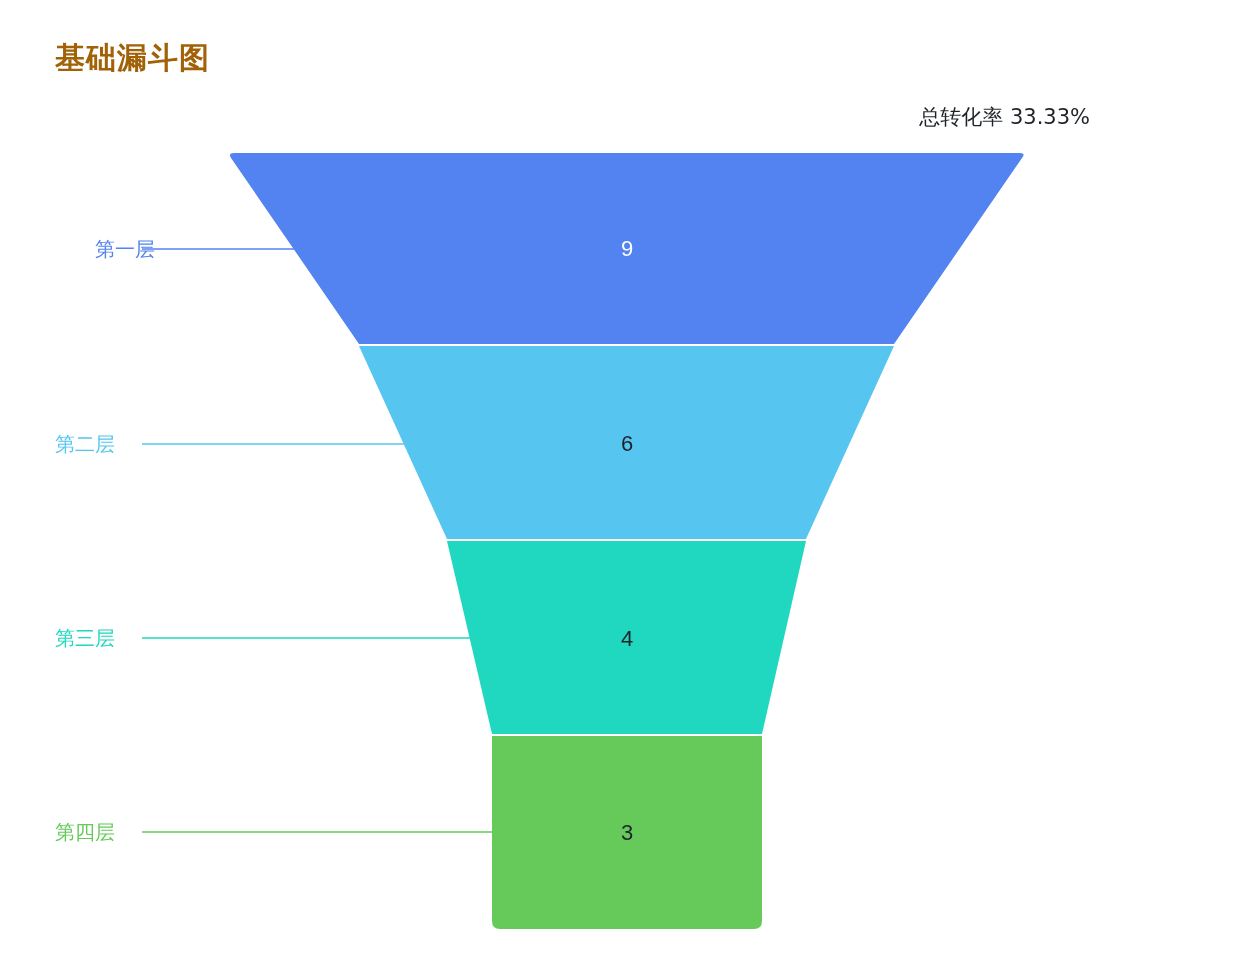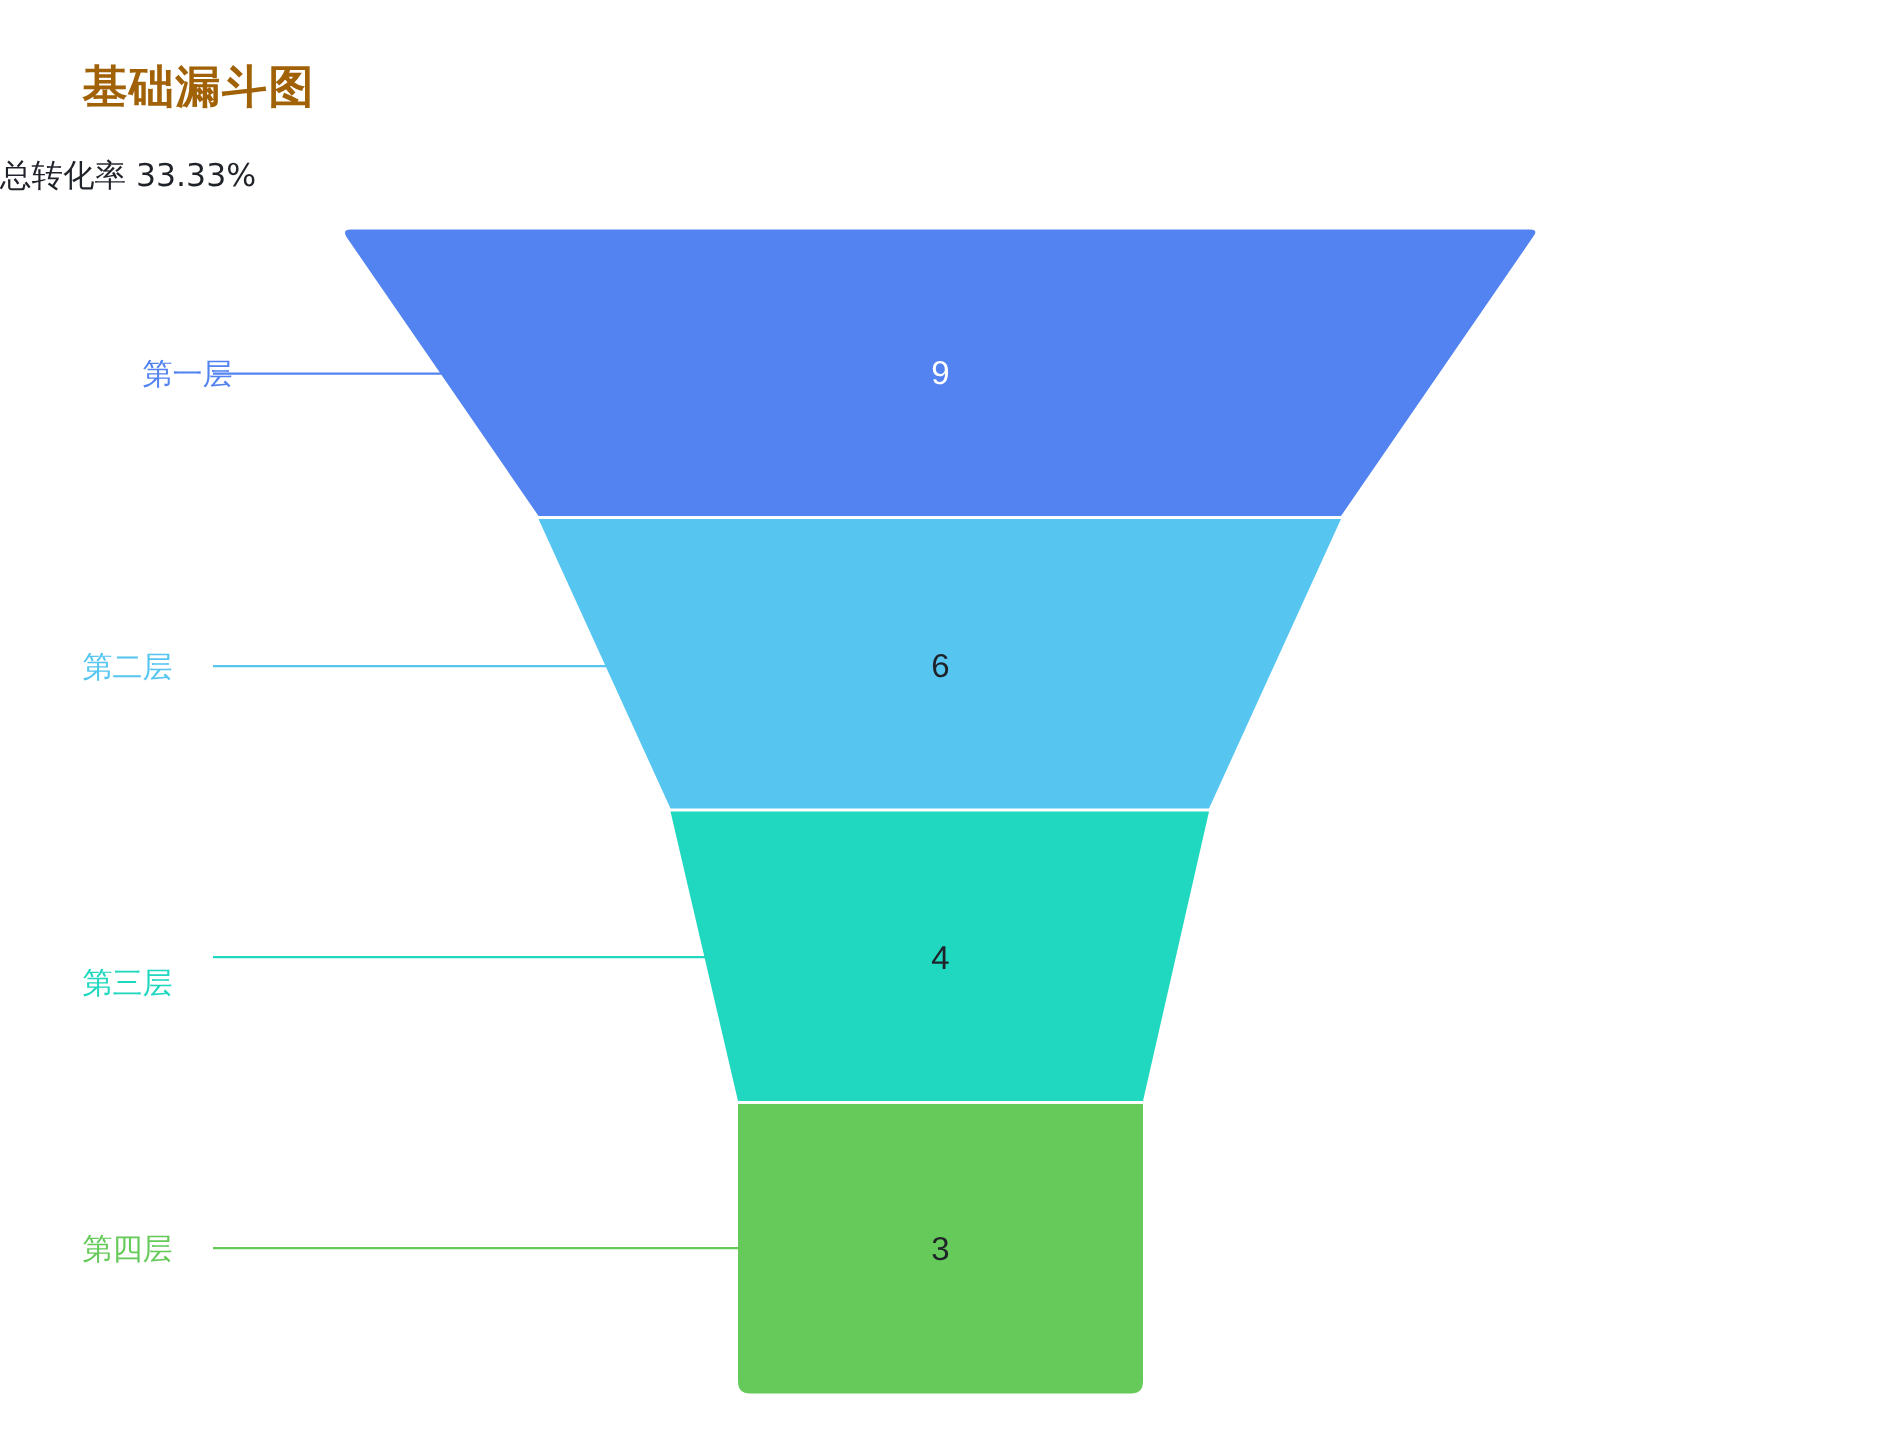--- a/index.html
+++ b/index.html
@@ -1,19 +1,19 @@
 <!DOCTYPE html>
 <html><head>
 <meta charset="utf-8">
 <style>
   html, body { margin:0; padding:0; background:#ffffff; }
   body { width:1254px; height:966px; position:relative; overflow:hidden;
          font-family:"DejaVu Sans","Liberation Sans",sans-serif; }
   .title { position:absolute; left:55px; top:38px; font-size:30px; font-weight:bold; color:#a16207; letter-spacing:1px; }
-  .subtitle { position:absolute; left:0; width:1090px; top:103px; text-align:left; font-size:21px; color:#1f2329; }
+  .subtitle { position:absolute; left:0; width:1090px; top:103px; text-align:right; font-size:21px; color:#1f2329; }
   svg.funnel { position:absolute; left:0; top:0; }
   .lbl { position:absolute; left:55px; font-size:20px; }
 </style>
 </head>
 <body>
 
 <div class="title">基础漏斗图</div>
 <div class="subtitle">总转化率 33.33%</div>
 
 <svg class="funnel" width="1254" height="966">
@@ -29,14 +29,14 @@
   <path d="M492,736 L762,736 L762,921 Q762,929 754,929 L500,929 Q492,929 492,921 Z" fill="#66ca5b"></path>
 
   <text x="627" y="256" text-anchor="middle" font-size="22" fill="#ffffff" font-family="Liberation Sans, sans-serif">9</text>
   <text x="627" y="451" text-anchor="middle" font-size="22" fill="#1f2329" font-family="Liberation Sans, sans-serif">6</text>
   <text x="627" y="646" text-anchor="middle" font-size="22" fill="#1f2329" font-family="Liberation Sans, sans-serif">4</text>
   <text x="627" y="840" text-anchor="middle" font-size="22" fill="#1f2329" font-family="Liberation Sans, sans-serif">3</text>
 </svg>
 
 <div class="lbl" style="top:236px;color:#5383f0;margin-left:40px;">第一层</div>
 <div class="lbl" style="top:431px;color:#56c6f0;">第二层</div>
-<div class="lbl" style="top:642px;color:#1fd8bf;">第三层</div>
+<div class="lbl" style="top:625px;color:#1fd8bf;">第三层</div>
 <div class="lbl" style="top:819px;color:#66ca5b;text-align:center;">第四层</div>
 
 </body></html>

